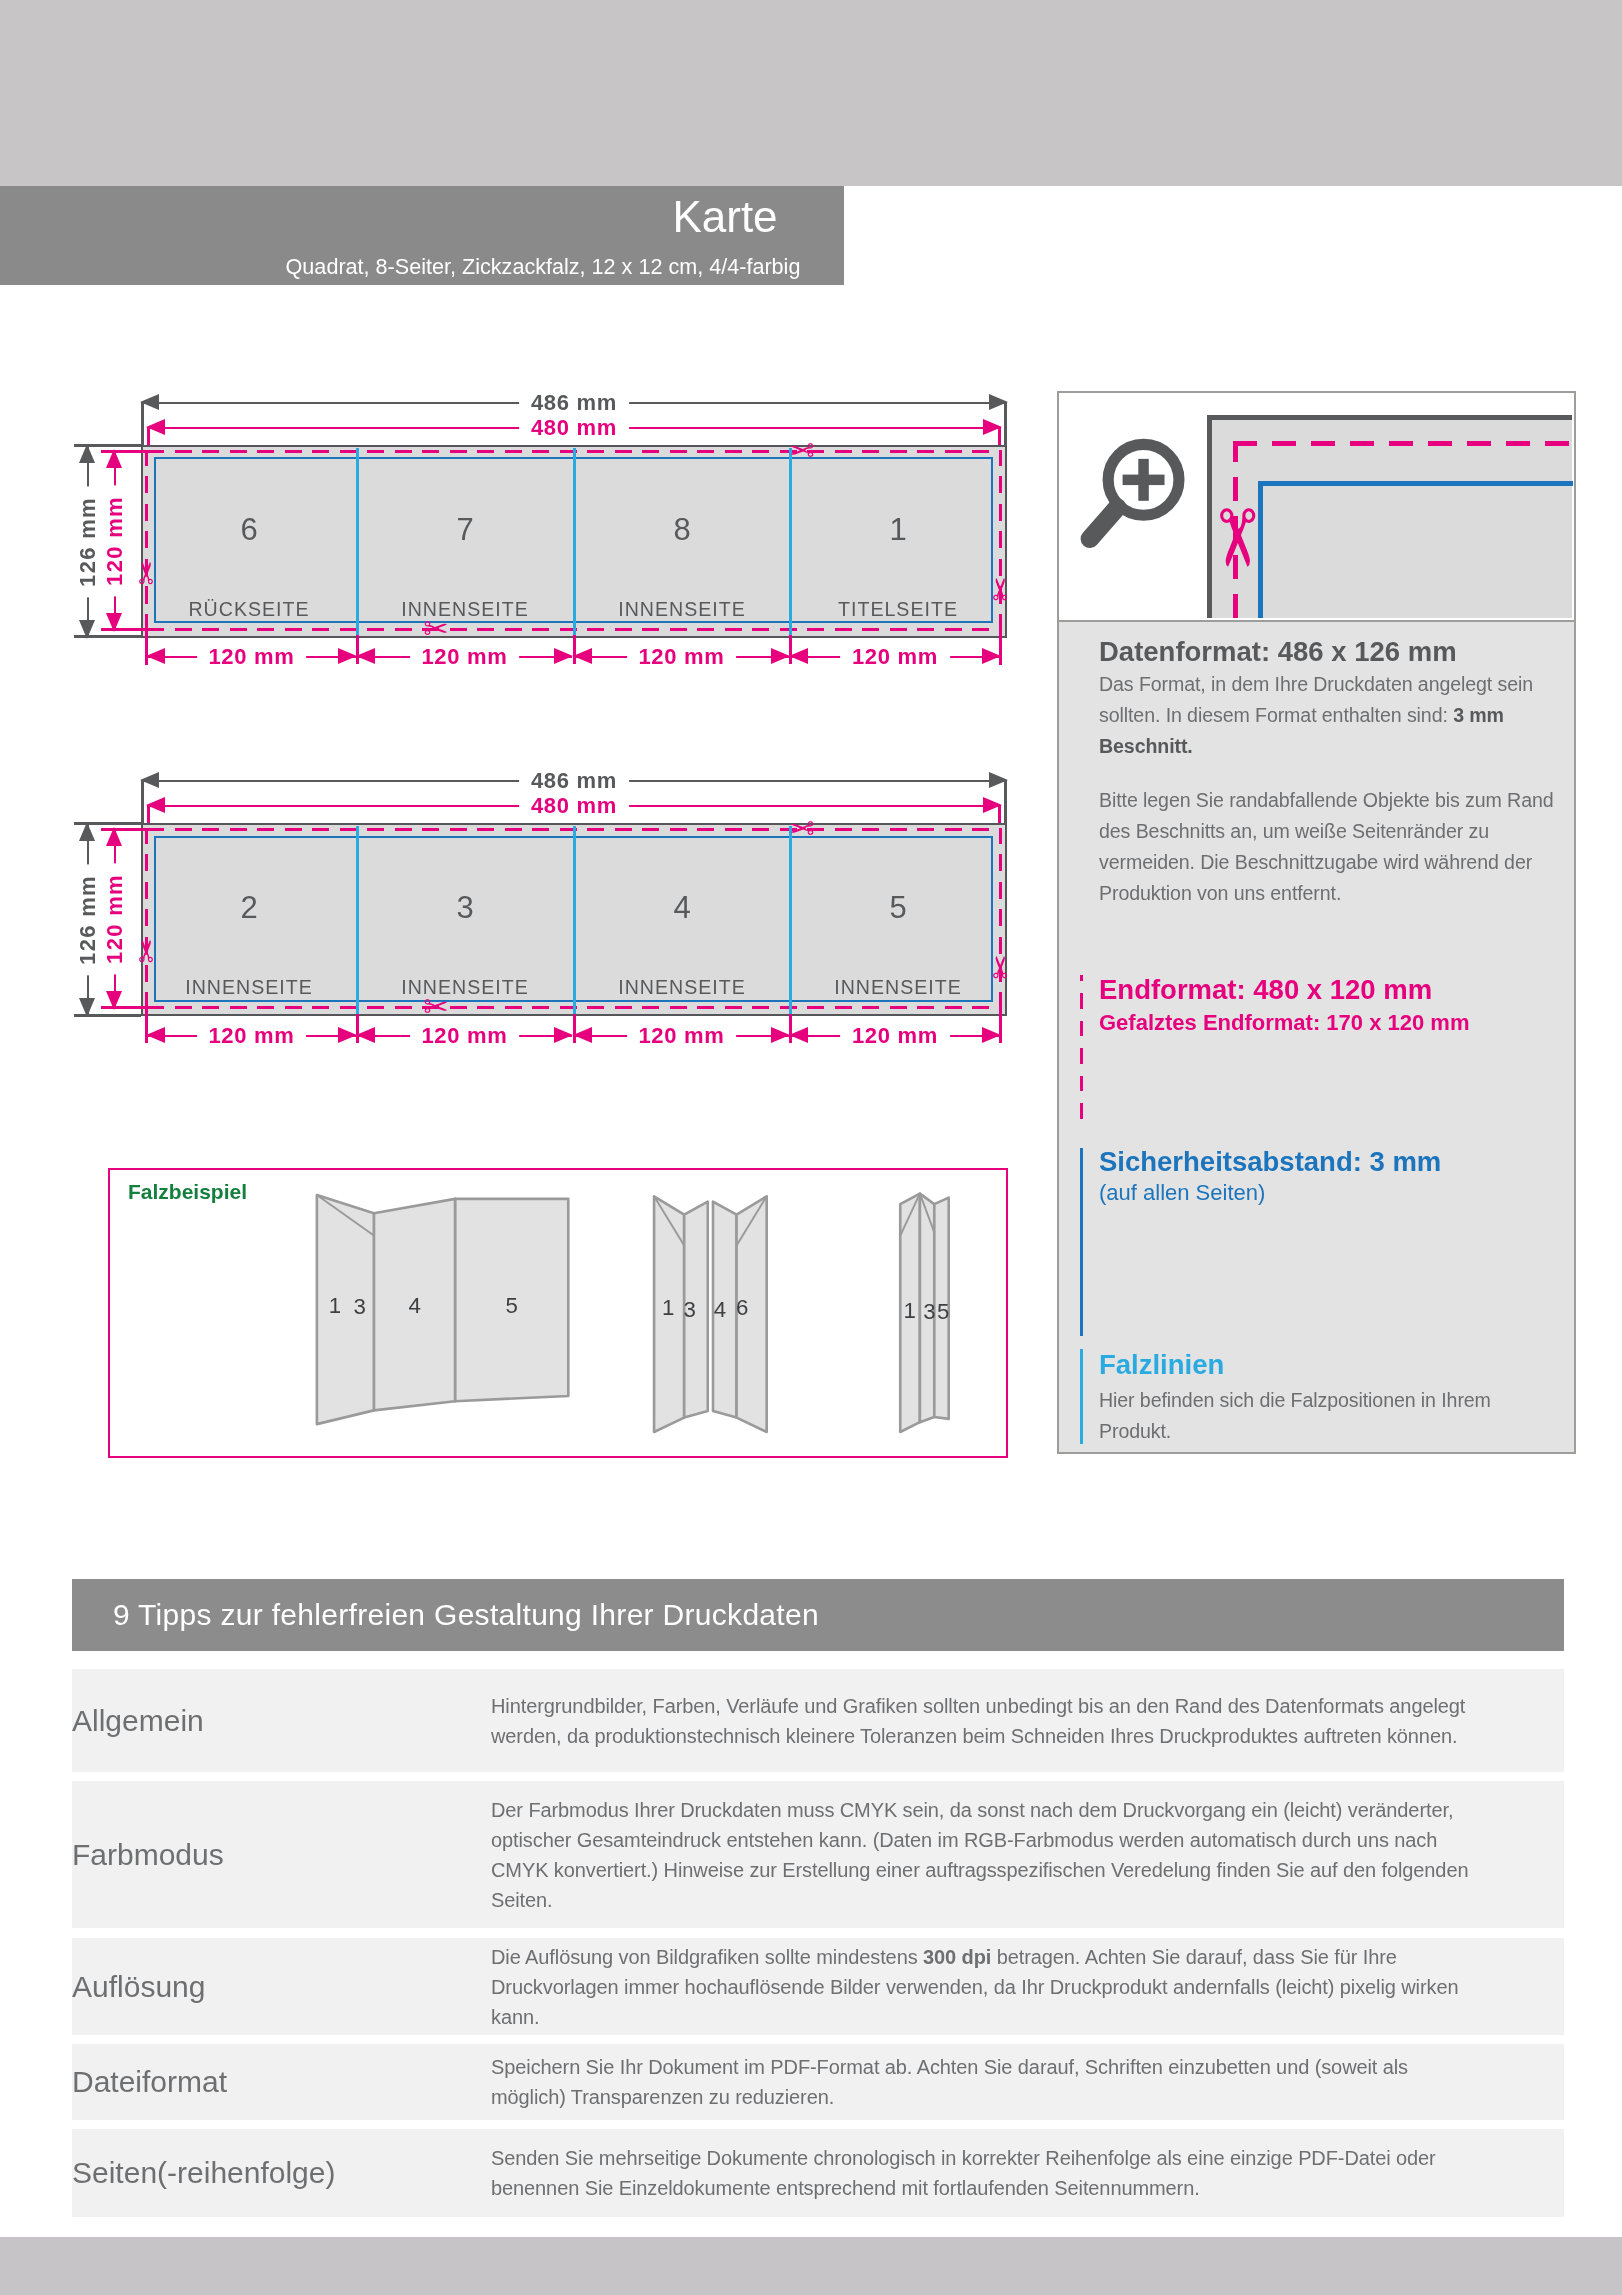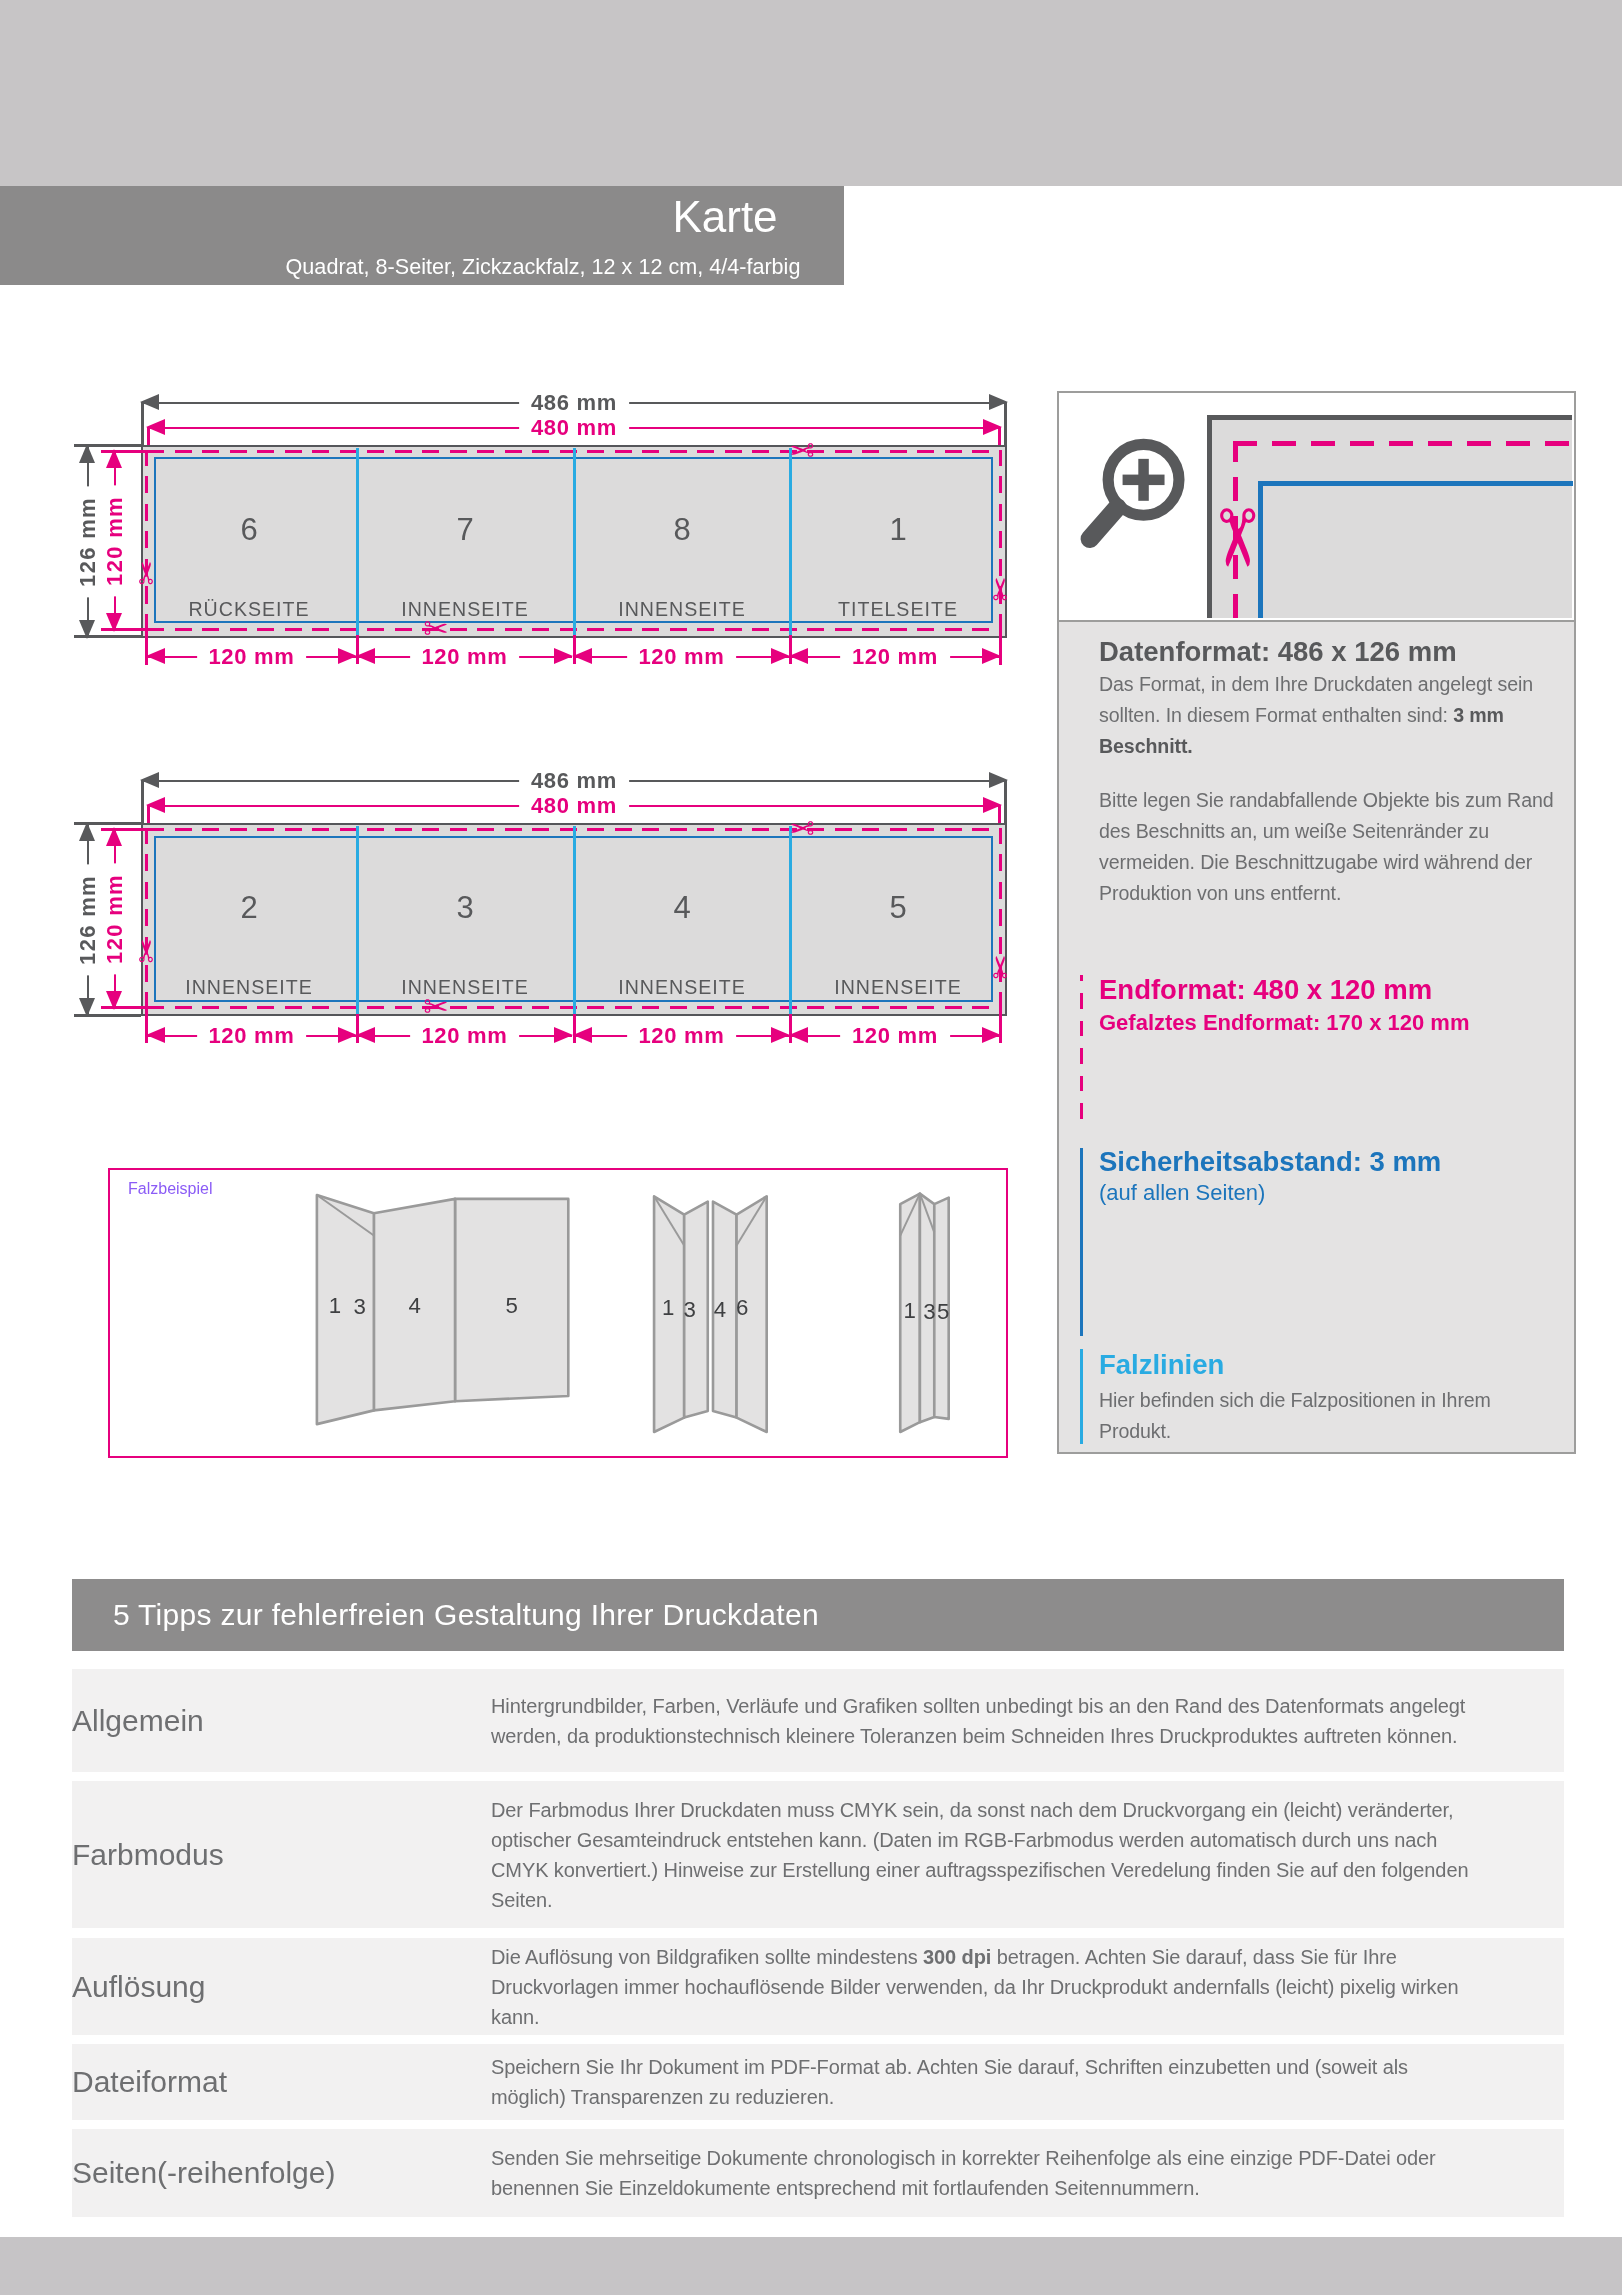--- a/index.html
+++ b/index.html
@@ -45,21 +45,21 @@
   .foldline{position:absolute;width:2.6px;background:#29abe2;}
   .pagenum{position:absolute;transform:translate(-50%,-50%);font-size:31px;color:#58595b;}
   .pagelabel{position:absolute;transform:translate(-50%,-50%);font-size:19.6px;color:#58595b;letter-spacing:1px;white-space:nowrap;}
   .scissors{position:absolute;color:#e6007e;font-size:30px;line-height:1;}
   .sc-top{transform:translate(-50%,-50%) scaleX(-1);}
   .sc-bottom{transform:translate(-50%,-50%);}
   .sc-left,.sc-right{transform:translate(-50%,-50%) rotate(-90deg);}
 
   
   .falz-box{left:108px;top:1168px;width:900px;height:290px;border:2.6px solid #e6007e;box-sizing:border-box;background:#fff;}
-  .falz-title{left:128px;top:1180px;font-size:16px;font-weight:normal;color:#8b5cf6;}
+  .falz-title{left:128px;top:1180px;font-size:21px;font-weight:bold;color:#15803d;}
   .falz-box svg{position:absolute;left:0;top:0;}
   .foldpoly{fill:#e3e2e2;stroke:#9a9a9a;stroke-width:4;stroke-linejoin:round;}
   .foldcrease{stroke:#9a9a9a;stroke-width:3;fill:none;}
   .foldnum{font-size:34px;fill:#3f4042;font-family:"Liberation Sans","DejaVu Sans",sans-serif;}
 
   
   .info-panel{left:1057px;top:391px;width:519px;height:1063px;border:2px solid #9d9d9c;
               box-sizing:border-box;background:#fff;}
   .info-gray{position:absolute;left:1059px;top:620px;width:515px;height:832px;background:#e4e3e3;
              border-top:2px solid #9d9d9c;box-sizing:border-box;}
@@ -290,21 +290,21 @@
 
   <div class="sideline" style="left:1080px;top:1148px;height:188px;background:#1c75bc;"></div>
   <div class="ip-h1" style="top:1146px;color:#1c75bc;">Sicherheitsabstand: 3 mm</div>
   <div class="ip-h2" style="top:1180px;color:#1c75bc;font-weight:normal;">(auf allen Seiten)</div>
 
   <div class="sideline" style="left:1080px;top:1349px;height:95px;background:#29abe2;"></div>
   <div class="ip-h1" style="top:1349px;color:#29abe2;">Falzlinien</div>
   <div class="ip-body" style="top:1385px;">Hier befinden sich die Falzpositionen in Ihrem Produkt.</div>
 
   <div class="abs tips-band">
-    <span>5 Tipps zur fehlerfreien Gestaltung Ihrer Druckdaten</span>
+    <span>9 Tipps zur fehlerfreien Gestaltung Ihrer Druckdaten</span>
   </div>
 
   <div class="tip-row" style="top:1669px;height:103px;">
     <div class="tip-label">Allgemein</div>
     <div class="tip-body"><span>Hintergrundbilder, Farben, Verläufe und Grafiken sollten unbedingt bis an den Rand des Datenformats angelegt werden, da produktionstechnisch kleinere Toleranzen beim Schneiden Ihres Druckproduktes auftreten können.</span><b></b><span></span></div>
   </div>
   <div class="tip-row" style="top:1781px;height:147px;">
     <div class="tip-label">Farbmodus</div>
     <div class="tip-body"><span>Der Farbmodus Ihrer Druckdaten muss CMYK sein, da sonst nach dem Druckvorgang ein (leicht) veränderter, optischer Gesamteindruck entstehen kann. (Daten im RGB-Farbmodus werden automatisch durch uns nach CMYK konvertiert.) Hinweise zur Erstellung einer auftragsspezifischen Veredelung finden Sie auf den folgenden Seiten.</span><b></b><span></span></div>
   </div>

